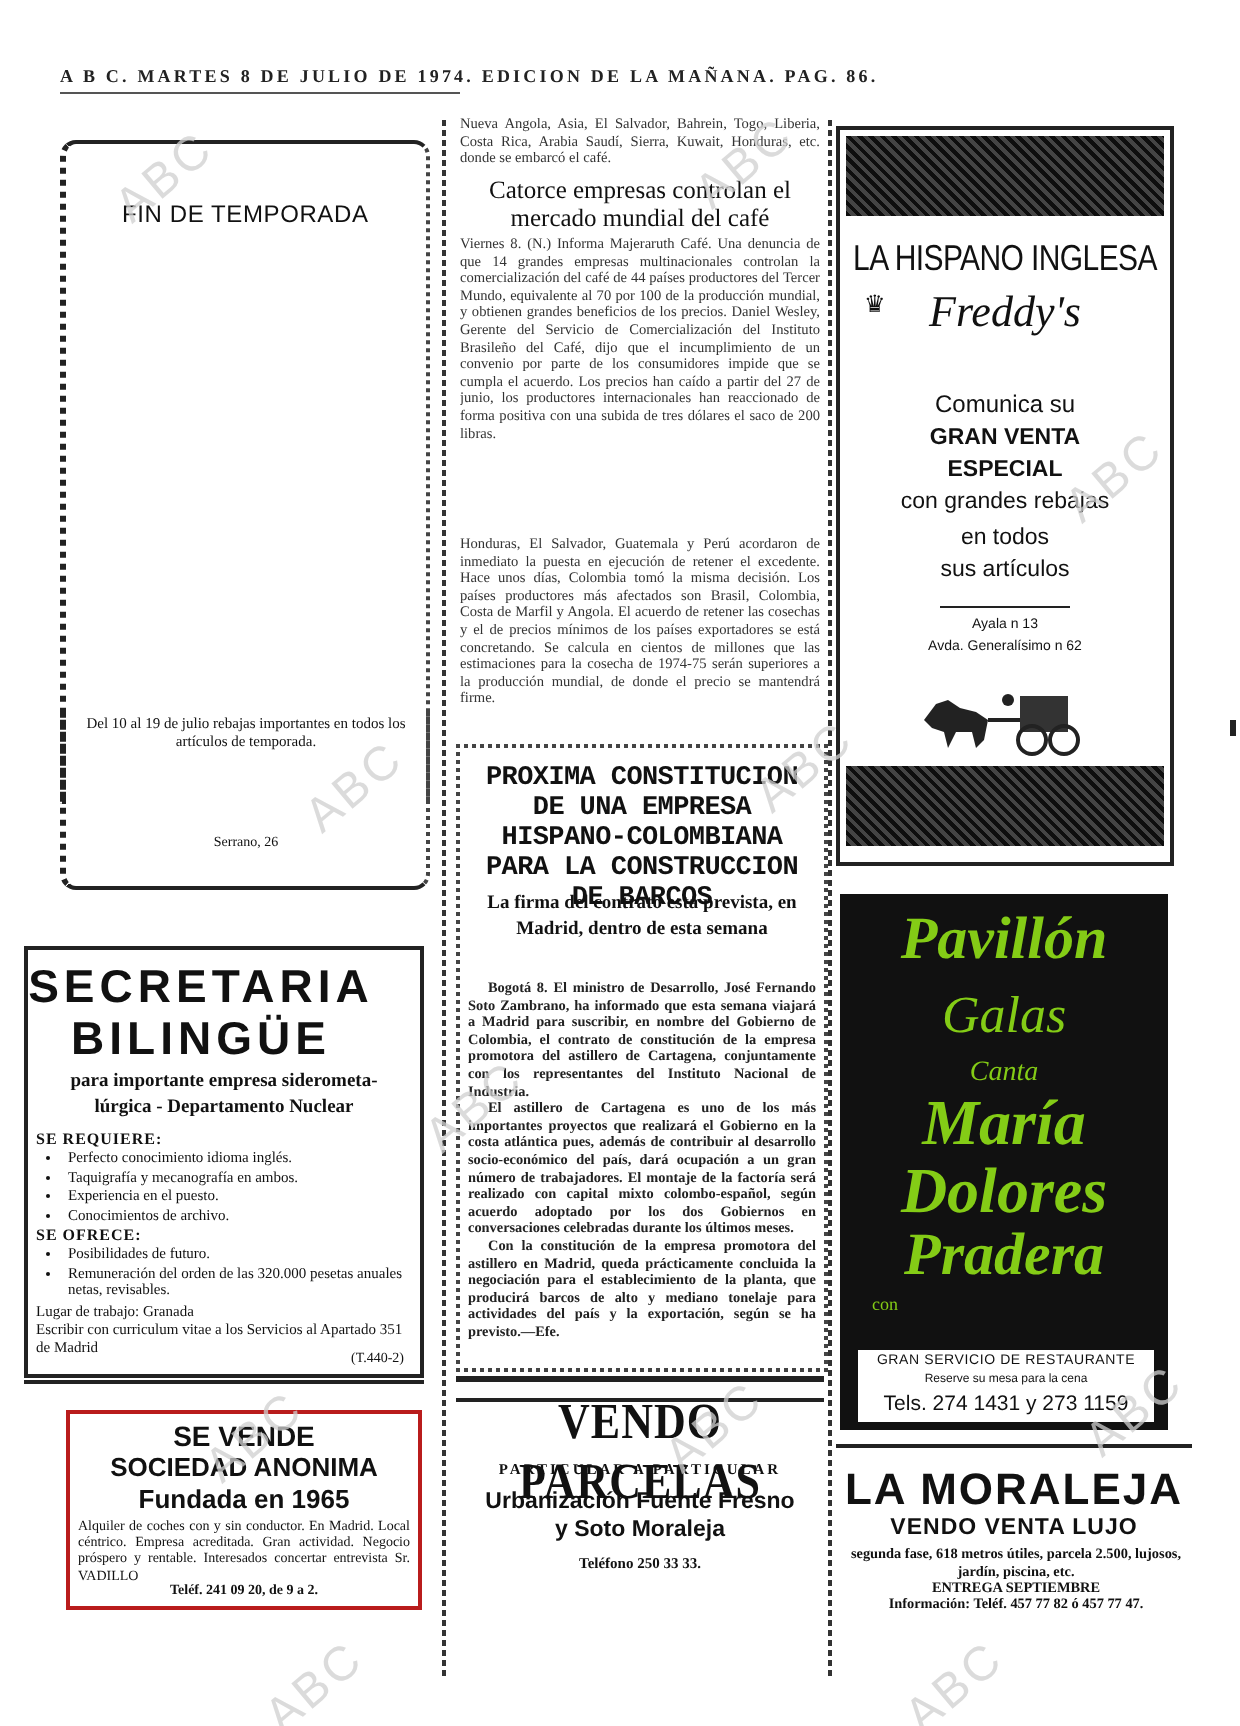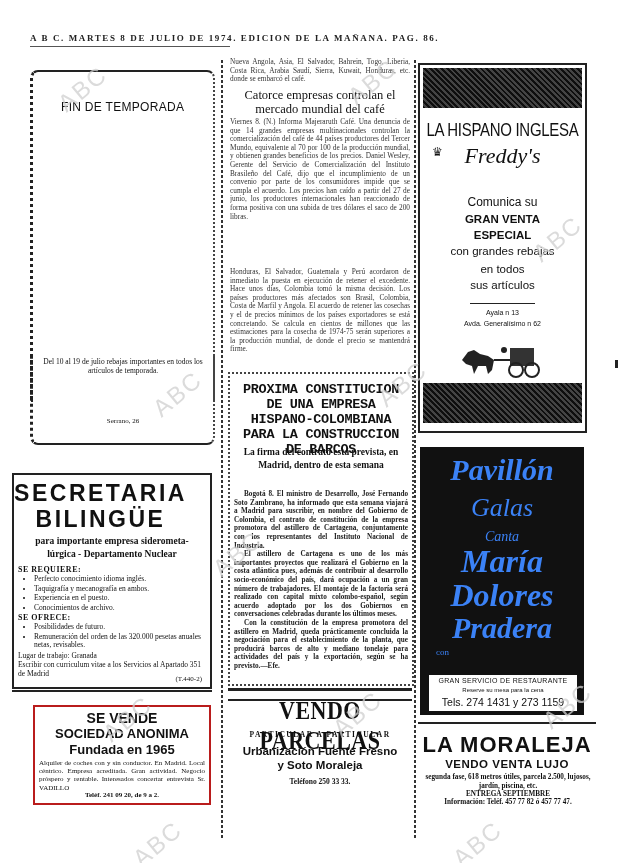--- a/index.html
+++ b/index.html
@@ -62,21 +62,21 @@
   .hi-box { left: 418px; top: 63px; width: 165px; height: 366px; border: 2px solid #222; background: #fff; }
   .hi-pattern { position: absolute; left: 3px; width: 159px; height: 40px;
     background: repeating-linear-gradient(45deg, #333 0 2px, #fff 2px 4px), #444;
     background-blend-mode: multiply; }
   .hi-title { position: absolute; left: 0; width: 165px; top: 56px; text-align: center; font-family: "Liberation Sans", sans-serif; font-size: 15px; letter-spacing: -0.3px; transform: scaleY(1.2); }
   .hi-freddy { position: absolute; left: 0; width: 165px; top: 78px; text-align: center; font-family: "Liberation Serif", serif; font-style: italic; font-size: 22px; }
   .hi-crown { position: absolute; left: 12px; top: 80px; font-size: 12px; }
   .hi-lines { position: absolute; left: 0; width: 165px; text-align: center; font-family: "Liberation Sans", sans-serif; }
   .hi-addr { position: absolute; left: 0; width: 165px; text-align: center; font-family: "Liberation Sans", sans-serif; font-size: 7px; }
   .hi-carriage { position: absolute; left: 38px; top: 275px; width: 90px; height: 40px; }
-  .pav-box { left: 420px; top: 447px; width: 164px; height: 208px; background: #111; color: #3b82f6; }
+  .pav-box { left: 420px; top: 447px; width: 164px; height: 208px; background: #111; color: #84cc16; }
   .pav-info { left: 422px; top: 672px; width: 162px; height: 40px; background: #fff; border: 2px solid #111; }
   .mor-title { left: 418px; top: 732px; width: 178px; text-align: center; font-family: "Liberation Sans", sans-serif; font-weight: bold; font-size: 22px; letter-spacing: 1px; }
   .mor-sub { left: 418px; top: 758px; width: 178px; text-align: center; font-family: "Liberation Sans", sans-serif; font-weight: bold; font-size: 11.5px; letter-spacing: 0.5px; }
   .mor-body { left: 420px; top: 773px; width: 176px; text-align: center; font-size: 7.2px; line-height: 8.5px; font-weight: bold; }
   .mor-info { left: 420px; top: 794px; width: 176px; text-align: center; font-size: 7.2px; font-weight: bold; }
 </style>
 </head>
 <body>
 
 <div class="abs header">A B C. MARTES 8 DE JULIO DE 1974. EDICION DE LA MAÑANA. PAG. 86.</div>

